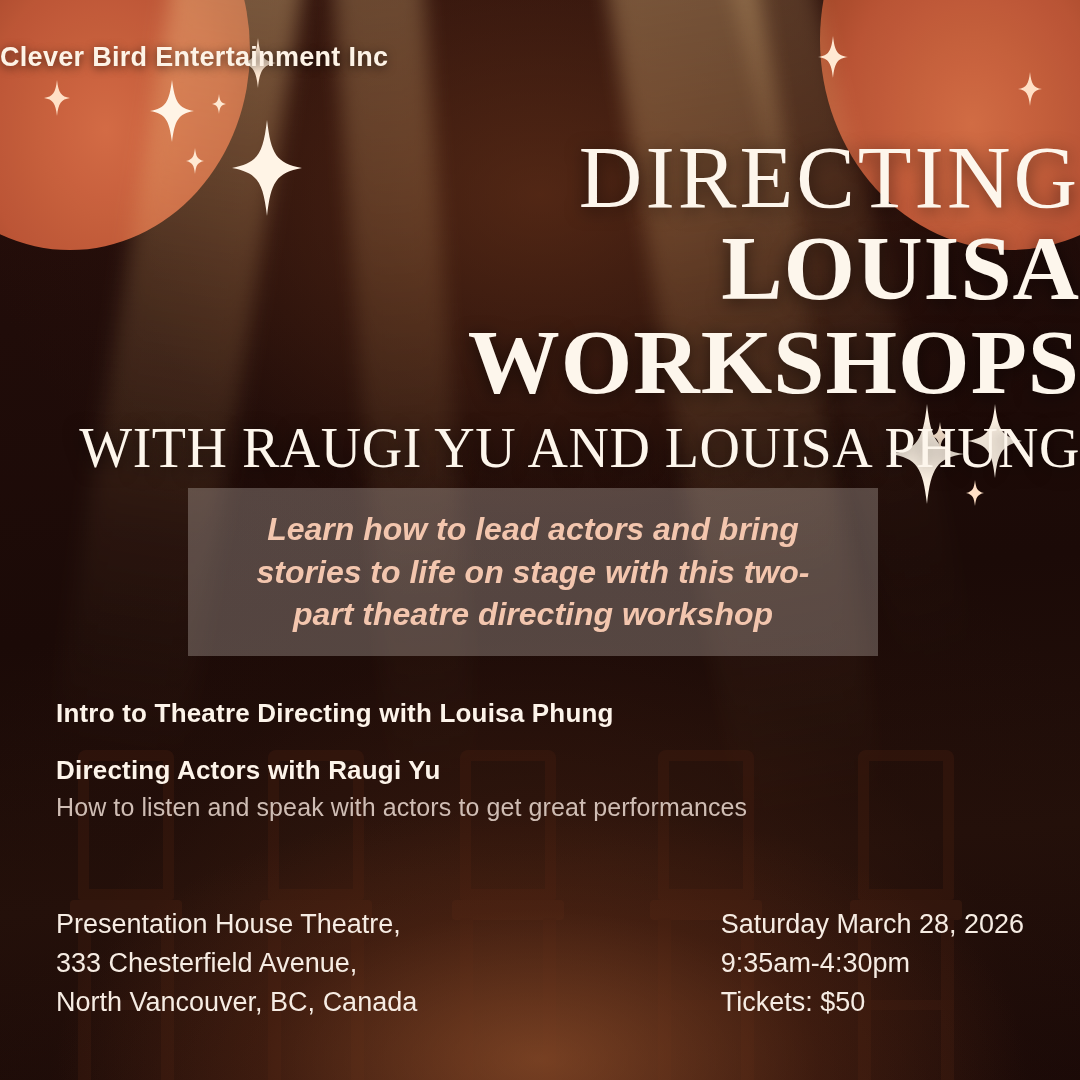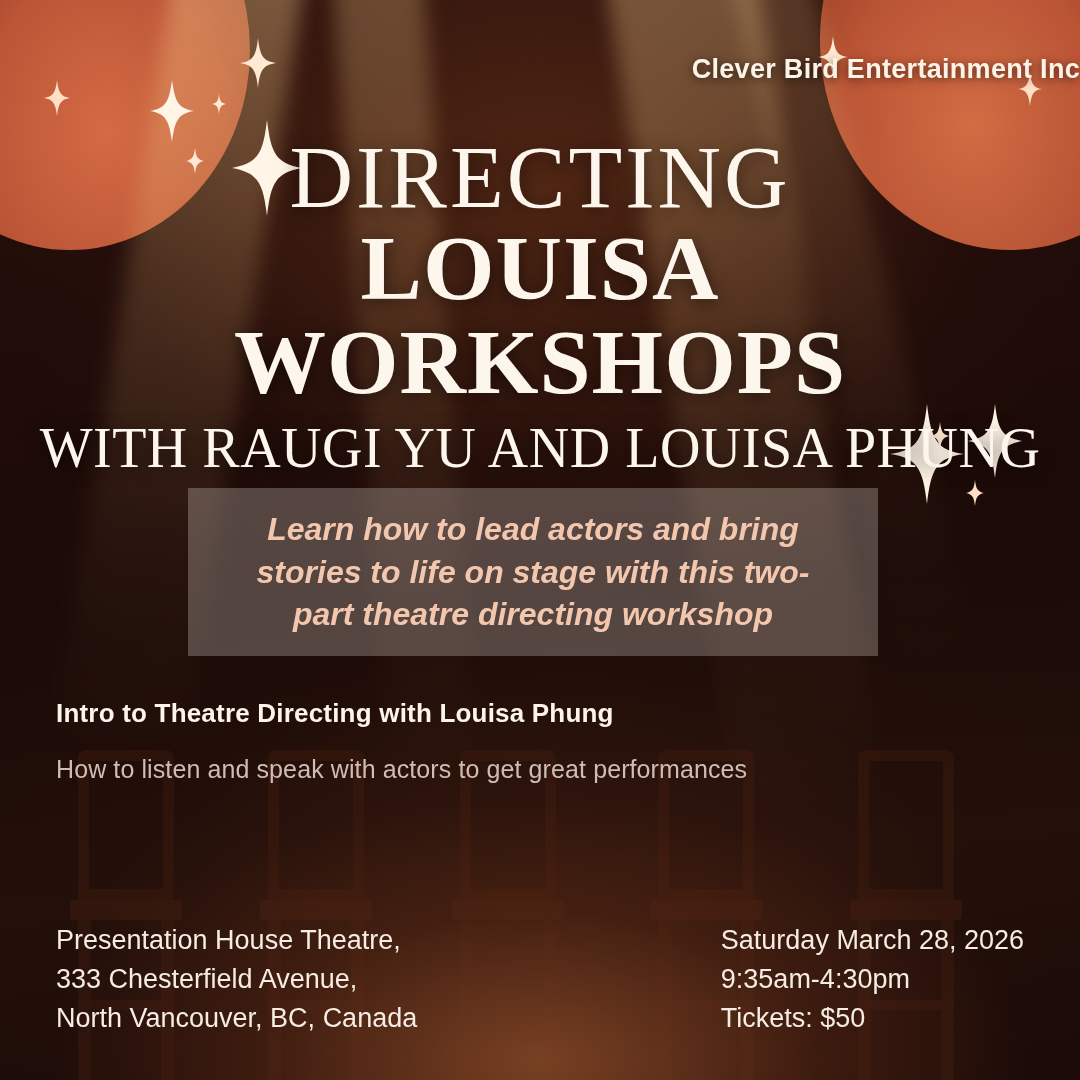--- a/index.html
+++ b/index.html
@@ -154,35 +154,35 @@
 
   .content {
     position: relative;
     z-index: 5;
     width: 100%;
     height: 100%;
   }
 
   .org-name {
     position: absolute;
-    top: 54px;
+    top: 42px;
     width: 100%;
-    text-align: right;
+    text-align: left;
     color: #fdf3e6;
     font-size: 27px;
     font-weight: bold;
     letter-spacing: 0.3px;
     text-shadow: 0 2px 10px rgba(0,0,0,0.6);
   }
 
   .title-block {
     position: absolute;
     top: 136px;
     width: 100%;
-    text-align: center;
+    text-align: right;
     font-family: "Liberation Serif", serif;
     color: #fdf6ec;
     text-shadow: 0 3px 18px rgba(0,0,0,0.55);
   }
   .title-line1 {
     font-size: 88px;
     line-height: 0.96;
     letter-spacing: 3px;
     font-weight: normal;
   }
@@ -244,21 +244,21 @@
   }
   .session-desc {
     margin-top: 7px;
     font-size: 25px;
     color: #cfbdb4;
     letter-spacing: 0.1px;
   }
 
   .footer {
     position: absolute;
-    bottom: 42px;
+    bottom: 58px;
     left: 56px;
     right: 56px;
     display: flex;
     justify-content: space-between;
     align-items: flex-end;
   }
   .venue {
     font-size: 27px;
     line-height: 1.45;
     color: #f6ece3;
@@ -398,20 +398,21 @@
 
     <div class="tagline-box">
       <div class="tagline">Learn how to lead actors and bring stories to life on stage with this two-part theatre directing workshop</div>
     </div>
 
     <div class="sessions">
       <div class="session">
         <div class="session-title">Intro to Theatre Directing with Louisa Phung</div>
       </div>
       <div class="session">
+        <div class="session-title">Directing Actors with Raugi Yu</div>
         <div class="session-desc">How to listen and speak with actors to get great performances</div>
       </div>
     </div>
 
     <div class="footer">
       <div class="venue">
         <div>Presentation House Theatre,</div>
         <div>333 Chesterfield Avenue,</div>
         <div>North Vancouver, BC, Canada</div>
       </div>

